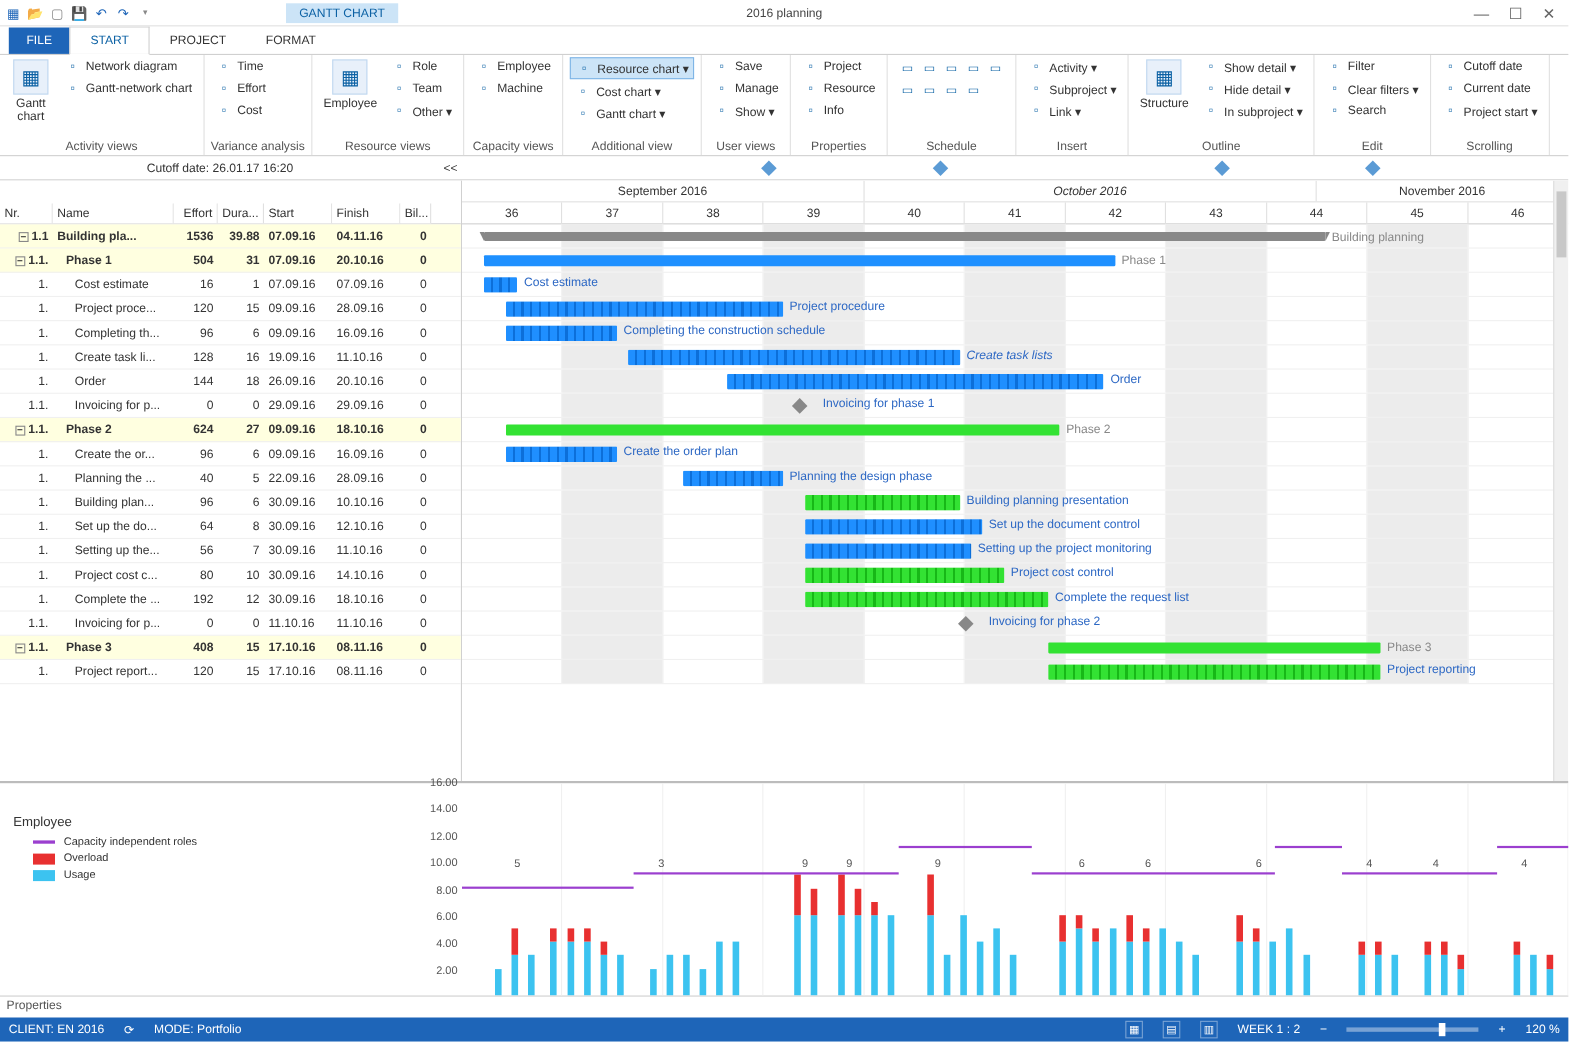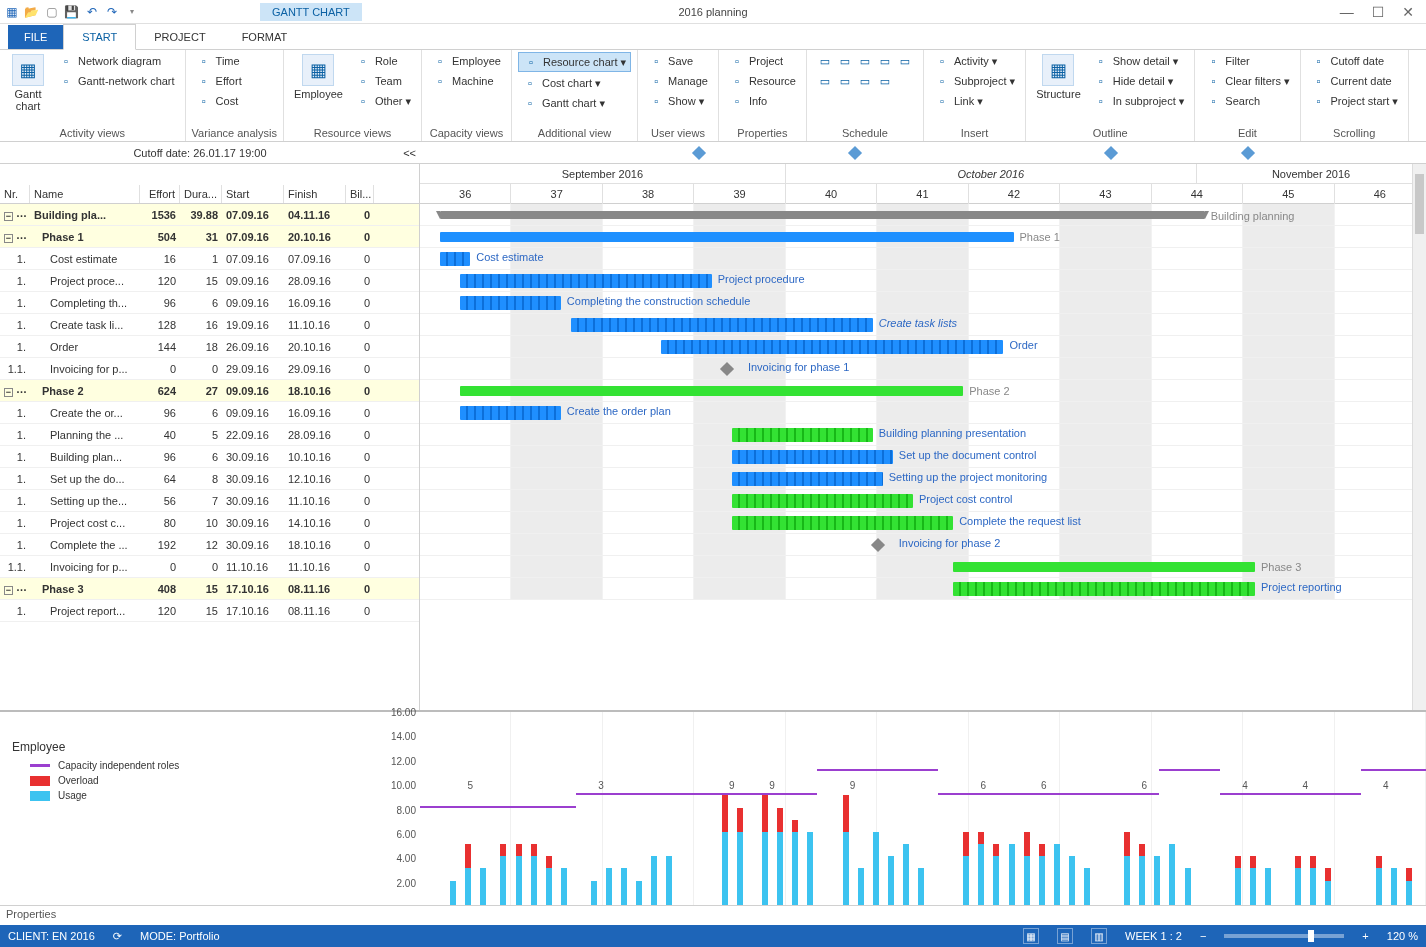--- a/index.html
+++ b/index.html
@@ -42,21 +42,21 @@
 .cutoff-row .arrow { position: absolute; right: 4px; }
 .cutoff-row .right { flex: 1; position: relative; }
 
 
 .split { flex: 1; display: flex; overflow: hidden; }
 .grid-pane { width: 420px; border-right: 1px solid #d0d0d0; overflow: hidden; }
 .gantt-pane { flex: 1; position: relative; overflow: hidden; background: #fff; }
 
 .grid-head { display: flex; background: #fff; border-bottom: 1px solid #d0d0d0; height: 40px; align-items: flex-end; }
 .grid-head .gh { border-right: 1px solid #e0e0e0; padding: 3px 4px; font-size: 11px; background: #fff; }
-.c-nr{width:30px} .c-name{width:110px} .c-eff{width:40px;text-align:right} .c-dur{width:42px;text-align:right} .c-start{width:62px} .c-fin{width:62px} .c-bil{width:28px;text-align:right}
+.c-nr{width:48px} .c-name{width:110px} .c-eff{width:40px;text-align:right} .c-dur{width:42px;text-align:right} .c-start{width:62px} .c-fin{width:62px} .c-bil{width:28px;text-align:right}
 
 .grid-body { }
 .grow { display: flex; height: 22px; align-items: center; border-bottom: 1px solid #f0f0f0; }
 .grow .gc { padding: 0 4px; font-size: 11px; overflow: hidden; white-space: nowrap; text-overflow: ellipsis; }
 .grow.summary { background: #ffffe0; font-weight: bold; }
 .grow .toggle { display:inline-block; width:9px; height:9px; border:1px solid #888; line-height:7px; text-align:center; font-size:9px; margin-right:3px; cursor:pointer;}
 
 
 .tl-head { height: 40px; border-bottom: 1px solid #d0d0d0; position: relative; background: #fff; }
 .tl-months { height: 20px; display: flex; border-bottom: 1px solid #e0e0e0; }
@@ -376,21 +376,21 @@
           </div>
         </div>
       </div>
       <div class="label">Scrolling</div>
     </div>
   </div>
 
 <div class="workarea">
   <div class="cutoff-row">
     <div class="left">
-      <span>Cutoff date: 26.01.17 19:00</span>
+      <span>Cutoff date: 26.01.17 16:20</span>
       <span class="arrow">&lt;&lt;</span>
     </div>
     <div class="right" id="diamond-row">
         <div class="tl-diamond" style="left: 27.2727%;"></div>
         <div class="tl-diamond" style="left: 42.7273%;"></div>
         <div class="tl-diamond" style="left: 68.1818%;"></div>
         <div class="tl-diamond" style="left: 81.8182%;"></div>
       </div>
   </div>
 
@@ -771,20 +771,38 @@
               <div></div>
               <div class="shade"></div>
               <div></div>
               <div class="shade"></div>
               <div></div>
               <div class="shade"></div>
               <div></div>
             </div>
             <div class="bar task" style="left: 4%; width: 10%;">
               <div class="bar-label">Create the order plan</div>
+            </div>
+          </div>
+          <div class="gantt-row">
+            <div class="weekgrid">
+              <div></div>
+              <div class="shade"></div>
+              <div></div>
+              <div class="shade"></div>
+              <div></div>
+              <div class="shade"></div>
+              <div></div>
+              <div class="shade"></div>
+              <div></div>
+              <div class="shade"></div>
+              <div></div>
+            </div>
+            <div class="bar task" style="left: 20%; width: 9%;">
+              <div class="bar-label">Planning the design phase</div>
             </div>
           </div>
           <div class="gantt-row">
             <div class="weekgrid">
               <div></div>
               <div class="shade"></div>
               <div></div>
               <div class="shade"></div>
               <div></div>
               <div class="shade"></div>

